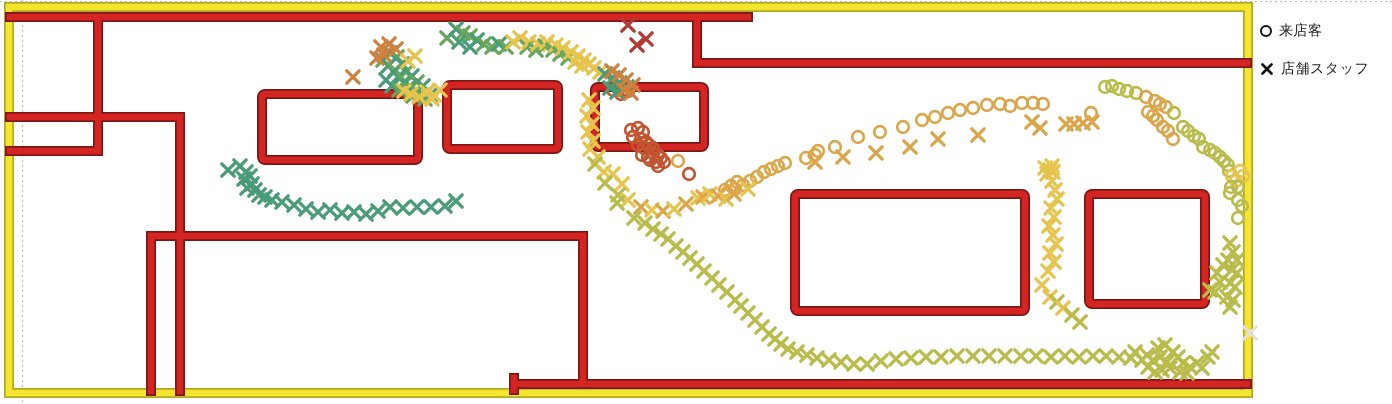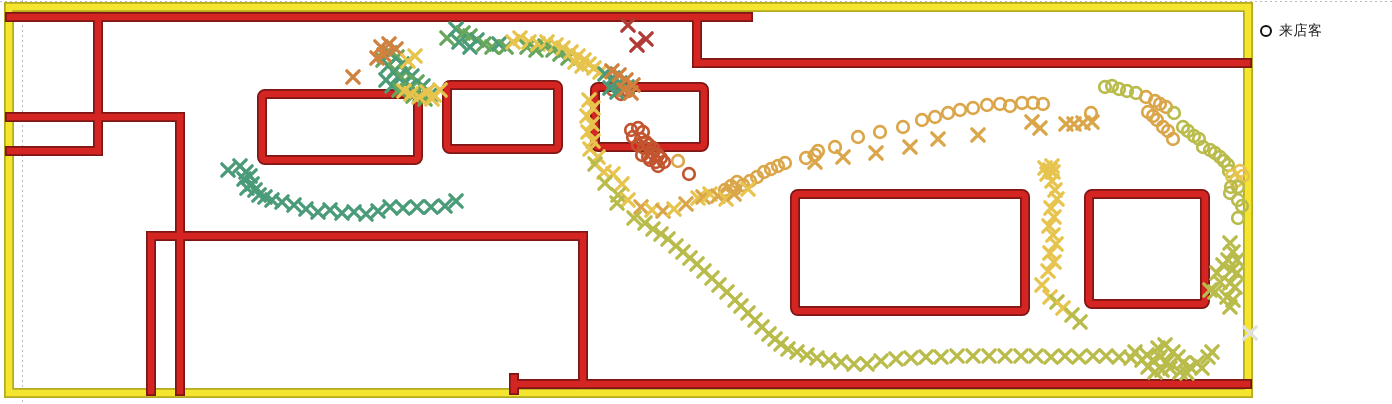--- a/index.html
+++ b/index.html
@@ -415,14 +415,20 @@
         <path d="M1065.8 308.8 L1078.2 321.2 M1065.8 321.2 L1078.2 308.8" fill="none" stroke="#b9bc4b" stroke-width="3.3" stroke-linecap="round"></path>
         <path d="M1073.8 315.8 L1086.2 328.2 M1073.8 328.2 L1086.2 315.8" fill="none" stroke="#b9bc4b" stroke-width="3.3" stroke-linecap="round"></path>
       </g>
   </svg>
 
   <div id="legend">
     <div class="legend-row">
       <span class="legend-circle"></span>
       <span class="legend-label">来店客</span>
     </div>
+    <div class="legend-row">
+      <svg class="legend-x" viewBox="0 0 14 14">
+        <path d="M2.5 2.5 L11.5 11.5 M2.5 11.5 L11.5 2.5" stroke="#111" stroke-width="2.6" stroke-linecap="round" fill="none"></path>
+      </svg>
+      <span class="legend-label">店舗スタッフ</span>
+    </div>
   </div>
 </div>
 
 </body></html>

